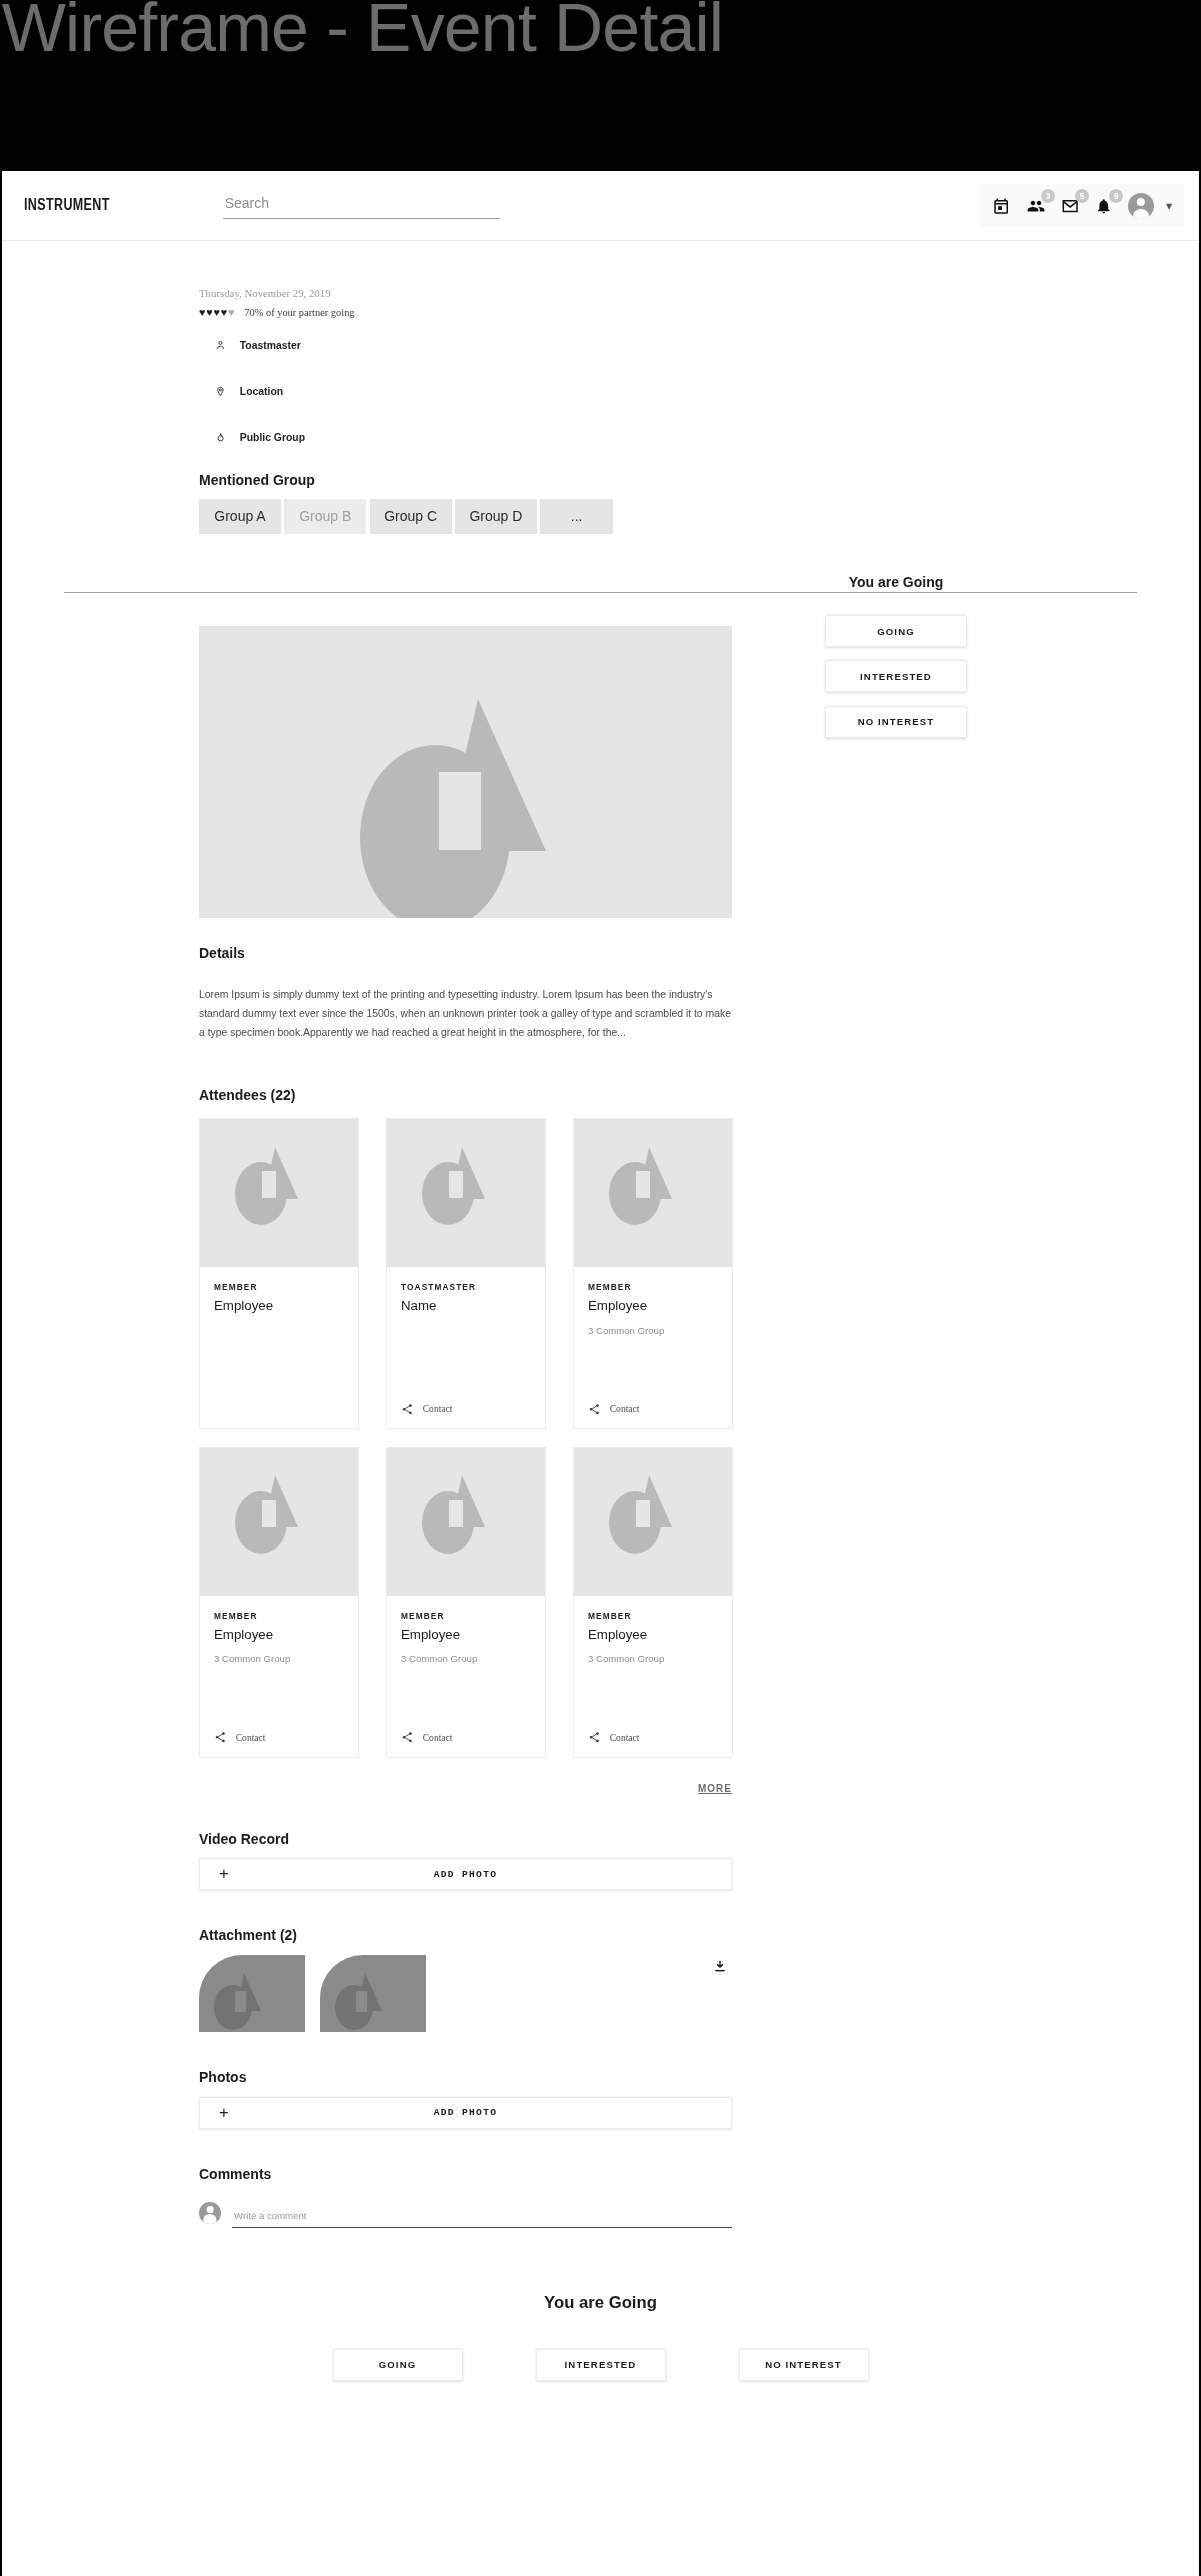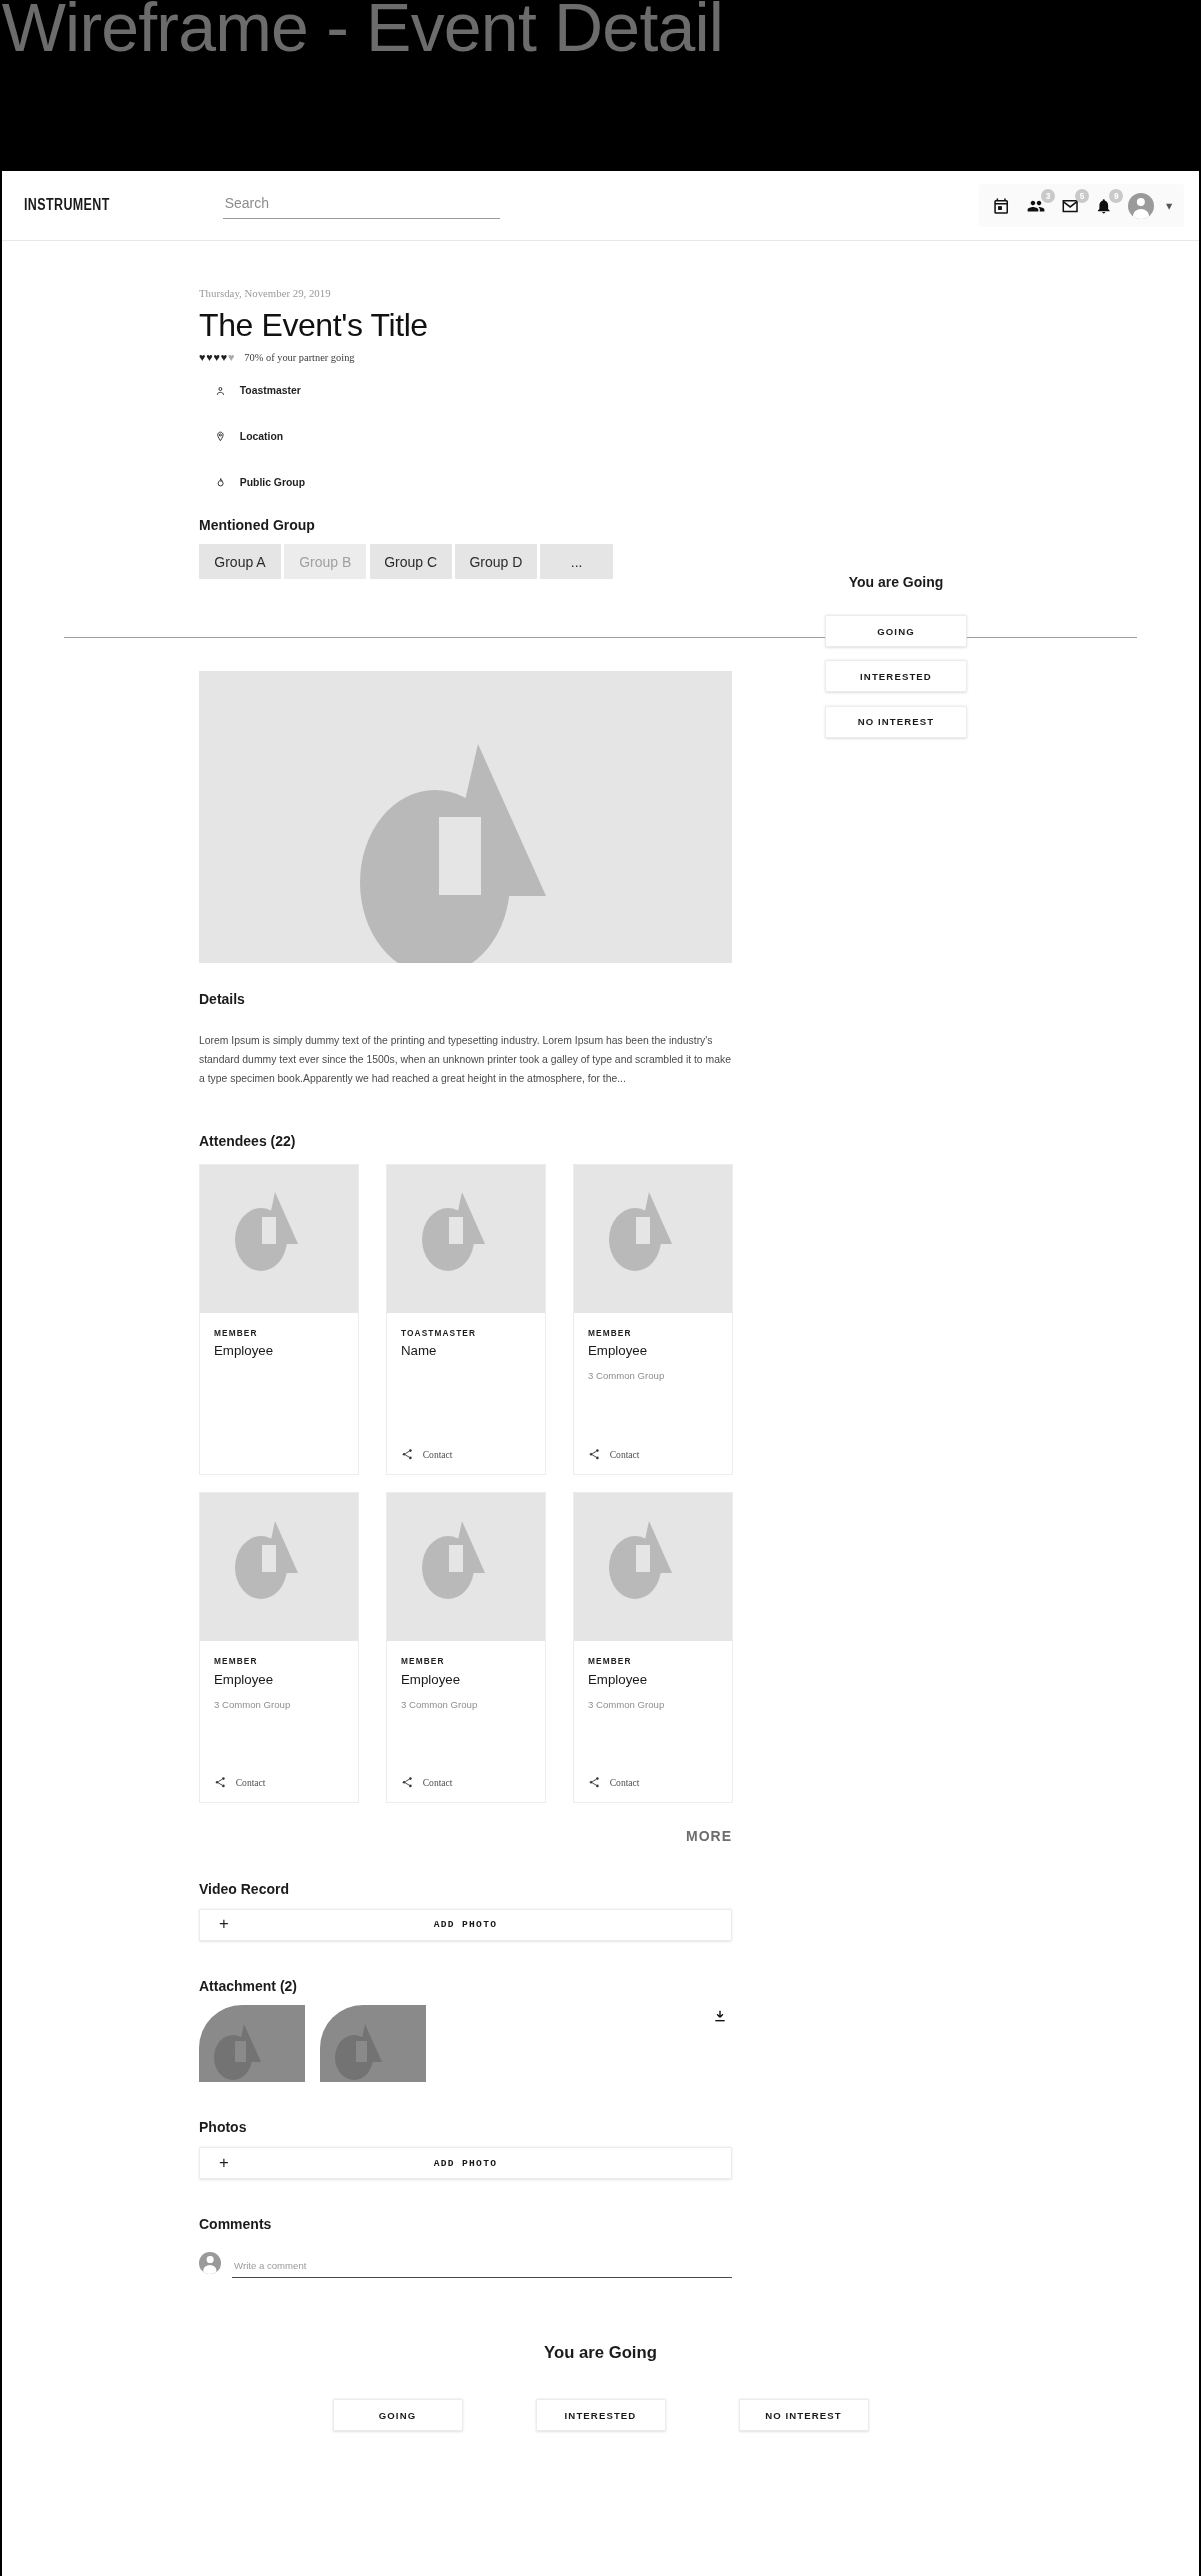--- a/index.html
+++ b/index.html
@@ -317,24 +317,25 @@
     cursor: pointer;
   }
   .att-contact span {
     font-size: 9.6px; color: #4f4f4f;
     font-family: "Liberation Serif", serif;
   }
 
   .more-link {
     width: 533px;
     text-align: right;
-    font-size: 14px; font-weight: 700; letter-spacing: 1px;
+    font-size: 10px; font-weight: 700; letter-spacing: 1px;
     color: #6d6d6d; cursor: pointer;
     margin-top: 25px;
     font-family: "Liberation Sans", sans-serif;
+    text-decoration: underline;
   }
 
   .sec-gap { margin-top: 37px; }
   .addphoto-btn {
     width: 533px; height: 32px;
     background: #fff;
     border: 0.8px solid #ececec;
     box-shadow: 0 0.8px 2.5px rgba(0,0,0,0.11);
     position: relative;
     display: flex; align-items: center; justify-content: center;
@@ -472,21 +473,20 @@
 
         <div class="avatar-nav"></div>
         <div class="chev">▾</div>
       </div>
     </div>
 
     <div class="content">
 
       <div class="evt-head">
         <div class="evt-date">Thursday, November 29, 2019</div>
-        <h1 class="evt-title">The Event's Title</h1>
 
         <div class="rating-row">
           <div class="hearts">
             <span class="heart-on">♥</span>
             <span class="heart-on">♥</span>
             <span class="heart-on">♥</span>
             <span class="heart-on">♥</span>
             <span class="heart-off">♥</span>
           </div>
           <div class="rating-text">70% of your partner going</div>

